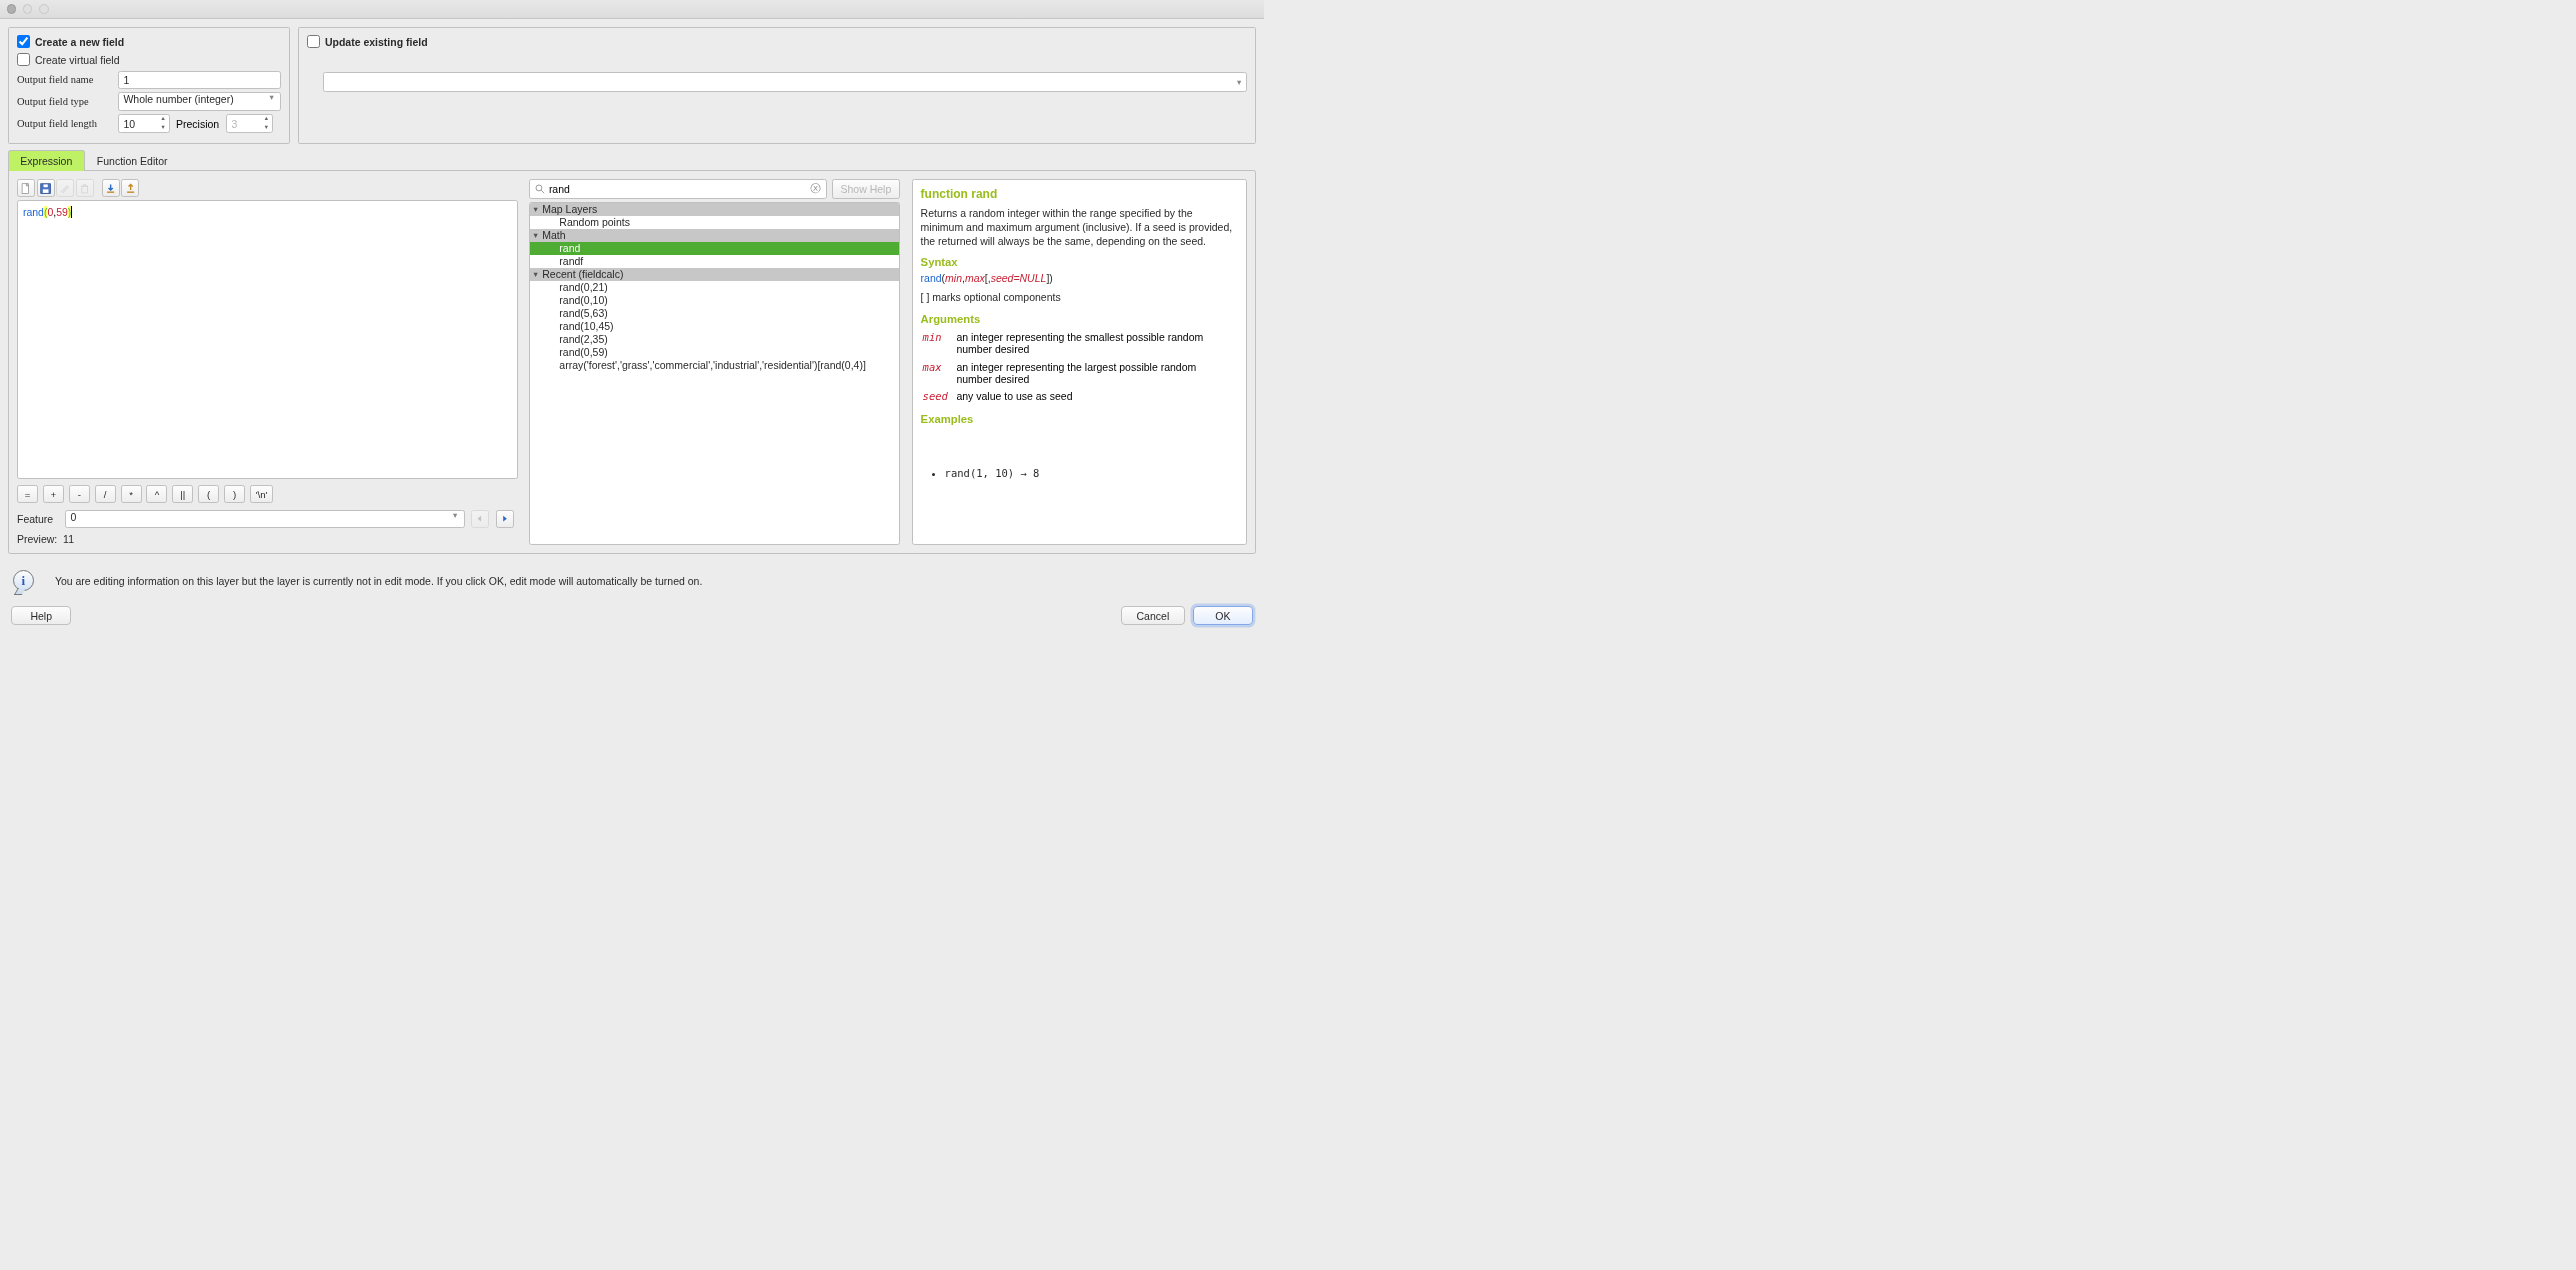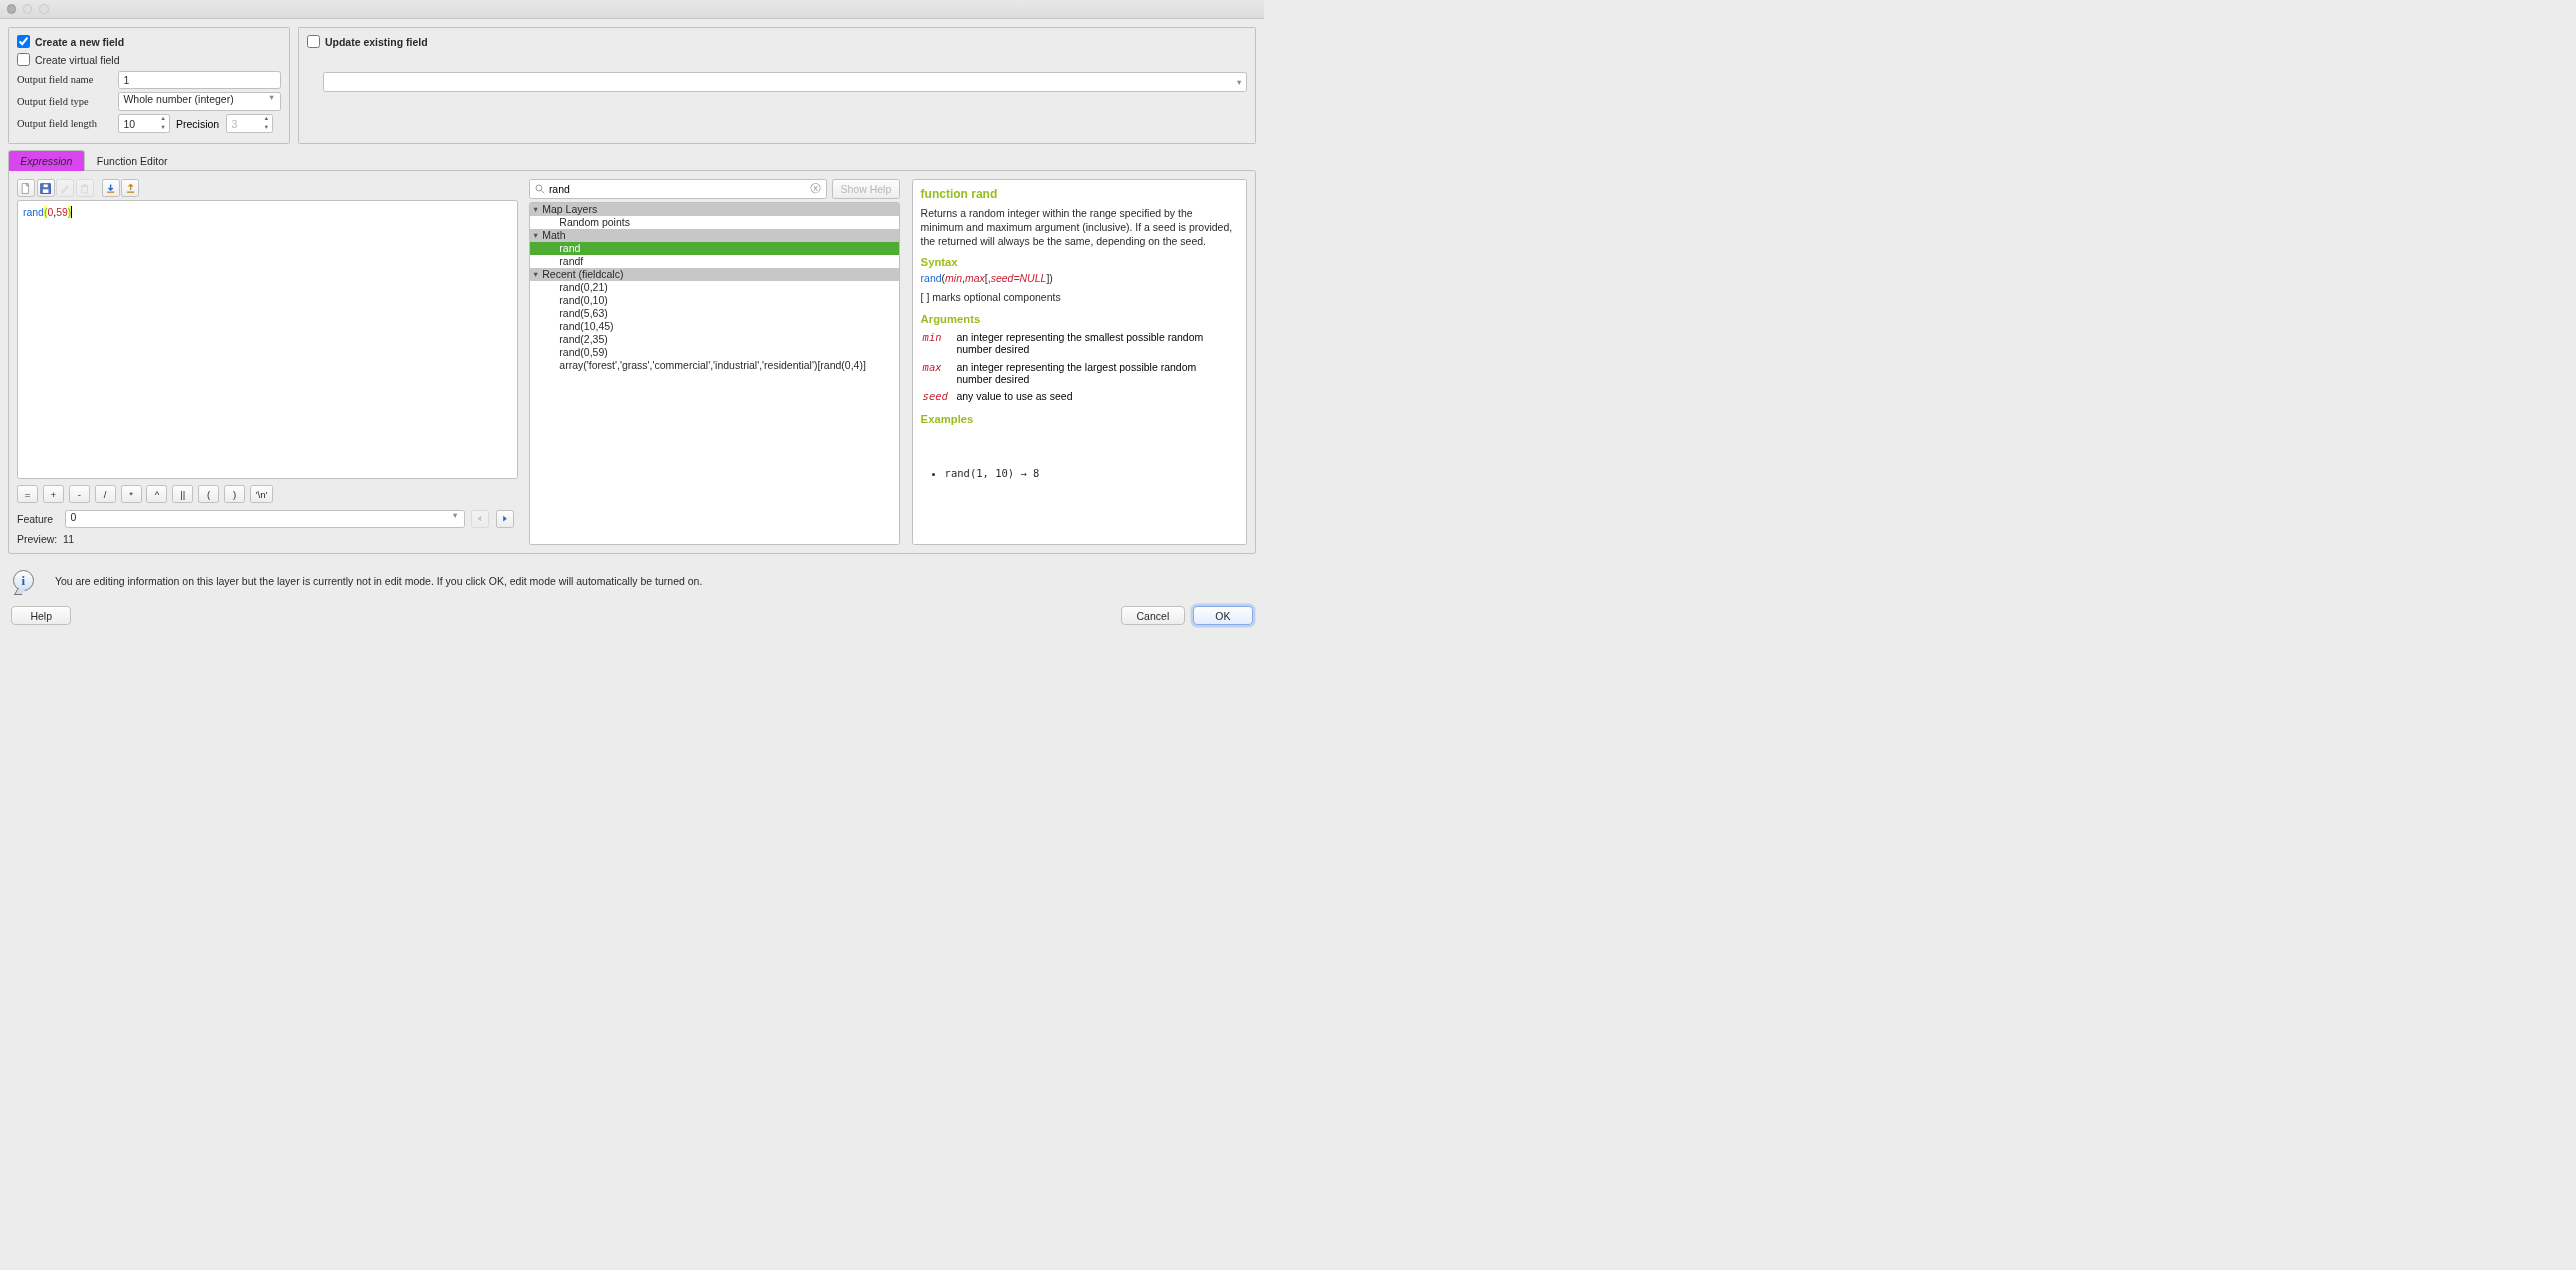--- a/index.html
+++ b/index.html
@@ -31,21 +31,21 @@
 .formrow .lab{ width:94px; color:#2a2a2a;font-family:Liberation Serif, serif;}
 input[type=text].tfield, .sel, .spin { border:0.8px solid #c0c0c0; background:#fff; border-radius:2.4px; height:18.6px; padding:0 4.9px; font-size:10.5px; color:#2a2a2a;}
 .sel{ position:relative; display:flex; justify-content:space-between;}
 .spin-wrap{ position:relative; display:inline-block;}
 .spin-btns{ position:absolute; right:0.8px; top:0.8px; bottom:0.8px; width:11.3px; display:flex; flex-direction:column;}
 .spin-btns span{ flex:1; font-size:5.7px; text-align:center; color:#666; cursor:pointer;}
 .disabled{ color:#b7b7b7 !important; background:#f4f4f4;}
 
 .tabs{ display:flex; margin-top:1.6px; }
 .tab{ padding:4px 11.3px; border:0.8px solid transparent; border-bottom:none; color:#2a2a2a; cursor:pointer; border-radius:3.2px 3.2px 0 0;}
-.tab.active{ background:#d946ef; border-color:#c0c0c0; position:relative; z-index:2;font-style:italic;}
+.tab.active{ background:#bef264; border-color:#c0c0c0; position:relative; z-index:2;}
 .tab-body{ border:0.8px solid #c0c0c0; border-radius:0 2.4px 2.4px 2.4px; padding:8px; display:flex; gap:11.3px; margin-top:-0.8px; flex:1; min-height:0;}
 .tb-left{ width:501px; display:flex; flex-direction:column;}
 .tb-mid{ width:371px; display:flex; flex-direction:column;}
 .tb-right{ flex:1; border:0.8px solid #c0c0c0; background:#fff; border-radius:2.4px; padding:6.5px 8px; overflow:auto;}
 
 .toolbar{ display:flex; gap:1.6px; margin-bottom:3.2px;}
 .tbtn{ width:18px; height:18px; border:0.8px solid #c0c0c0; background:linear-gradient(#fdfdfd,#ededed); border-radius:2.4px; display:flex; align-items:center; justify-content:center; cursor:pointer;}
 .tbtn svg{ width:11.3px; height:11.3px;}
 .tbtn.disabled{ opacity:.4; cursor:default;}
 

